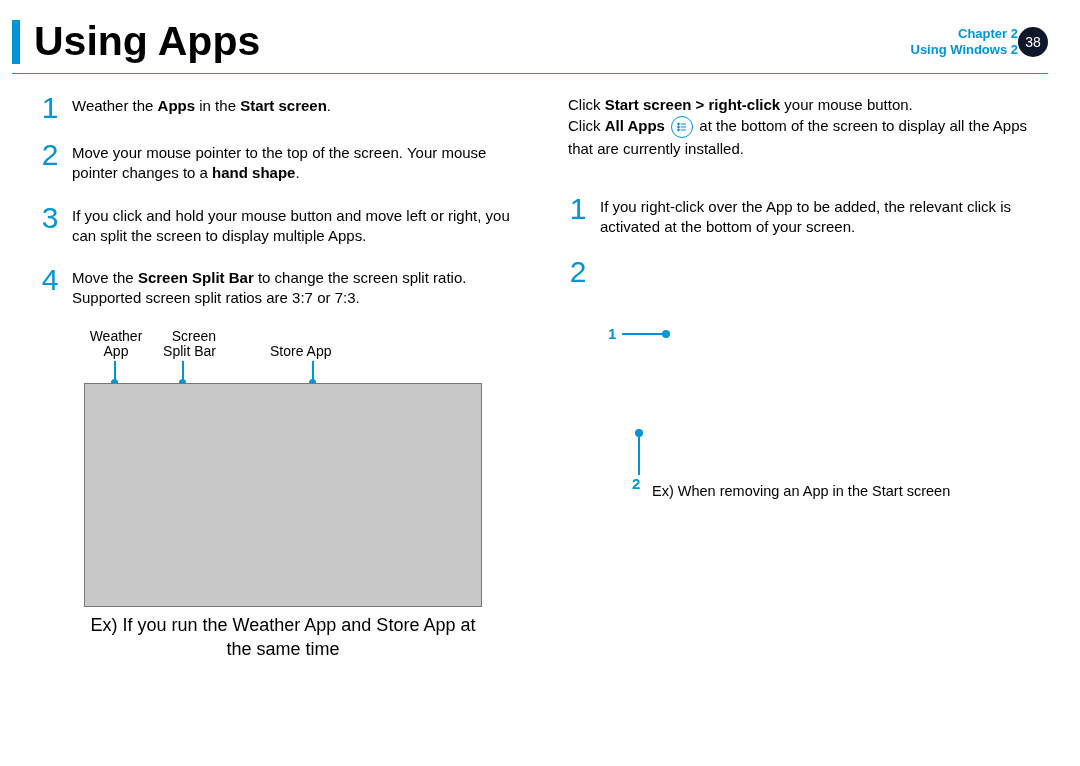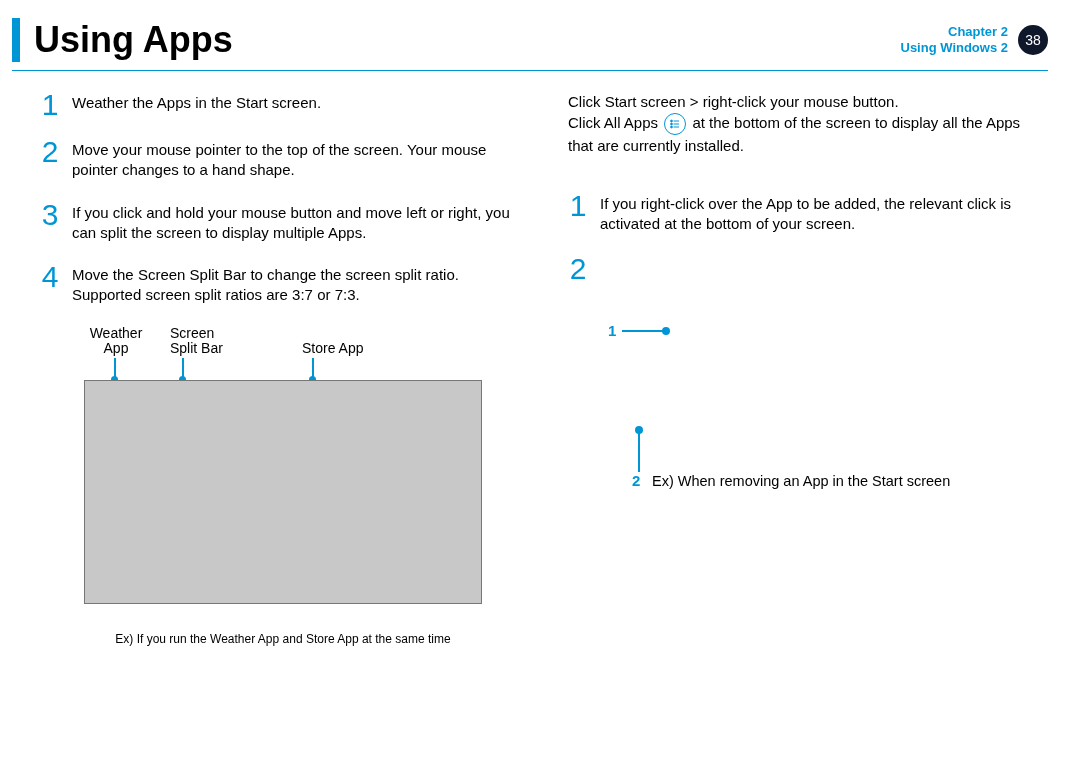--- a/index.html
+++ b/index.html
@@ -25,28 +25,27 @@
     display: flex;
     align-items: center;
   }
   .title-bar {
     width: 8px;
     height: 44px;
     background: #0096d6;
     margin-right: 14px;
   }
   .page-title {
-    font-size: 36px;
+    font-size: 41px;
     font-weight: 700;
     margin: 0;
   }
   .head-right {
     display: flex;
     align-items: center;
-    gap: 10px;
   }
   .chapter-block {
     text-align: right;
     color: #0096d6;
     font-weight: 700;
     font-size: 13px;
     line-height: 1.2;
   }
   .page-badge {
     width: 30px;
@@ -94,21 +93,21 @@
     color: #0096d6;
     font-size: 30px;
     font-weight: 400;
     line-height: 0.9;
     flex-shrink: 0;
     width: 20px;
     text-align: center;
     font-family: "Segoe UI Light", "Segoe UI", Arial, sans-serif;
   }
   .step-body { padding-top: 2px; }
-  .b { font-weight: 400; text-align: right; }
+  .b { font-weight: 700; text-align: right; }
   .intro {
     font-size: 15px;
     line-height: 1.4;
     margin-bottom: 36px;
   }
   .inline-icon {
     display: inline-flex;
     width: 22px;
     height: 22px;
     border: 1.5px solid #0096d6;
@@ -126,41 +125,41 @@
   .unpin-icon svg { width: 12px; height: 12px; }
 
   
   .figure-wrap { margin-top: 4px; }
   .labels-row {
     display: flex;
     align-items: flex-end;
     font-size: 14px;
     line-height: 1.1;
     padding-left: 44px;
-    gap: 12px;
+    gap: 0;
     margin-bottom: 2px;
   }
   .lab1 { width: 64px; text-align: center; }
-  .lab2 { width: 66px; text-align: left; margin-left: 10px;}
+  .lab2 { width: 66px; text-align: right; margin-left: 2px;}
   .lab3 { width: 90px; text-align: left; margin-left: 54px;}
   .conn-row { position: relative; height: 22px; margin-left: 44px;}
   .conn { position: absolute; width: 1.5px; background: #0096d6; top: 0; }
   .conn-dot { width: 7px; height: 7px; background: #0096d6; border-radius: 50%; position: absolute; bottom: -3px; left: -3px;}
   .screen {
     width: 398px;
     height: 224px;
     border: 1px solid #777;
     background: #c8c8c8;
     margin-left: 44px;
     position: relative;
   }
   .figure-caption {
     text-align: center;
-    font-size: 12px;
-    margin-top: 28px;
+    font-size: 18px;
+    margin-top: 7px;
     width: 398px;
     margin-left: 44px;
     line-height: 1.3;
   }
   
   .callouts {
     position: relative;
     height: 200px;
     margin-left: 40px;
     margin-top: 20px;
@@ -195,21 +194,21 @@
   .call2-dot {
     position: absolute;
     left: 27px; top: 124px;
     width: 8px; height: 8px;
     background: #0096d6;
     border-radius: 50%;
   }
   .right-caption {
     position: absolute;
     left: 44px;
-    top: 171px;
+    top: 178px;
     font-size: 14.5px;
     color: #000;
     font-weight: 400;
   }
 </style>
 </head>
 <body>
 
 <div class="page">
 

